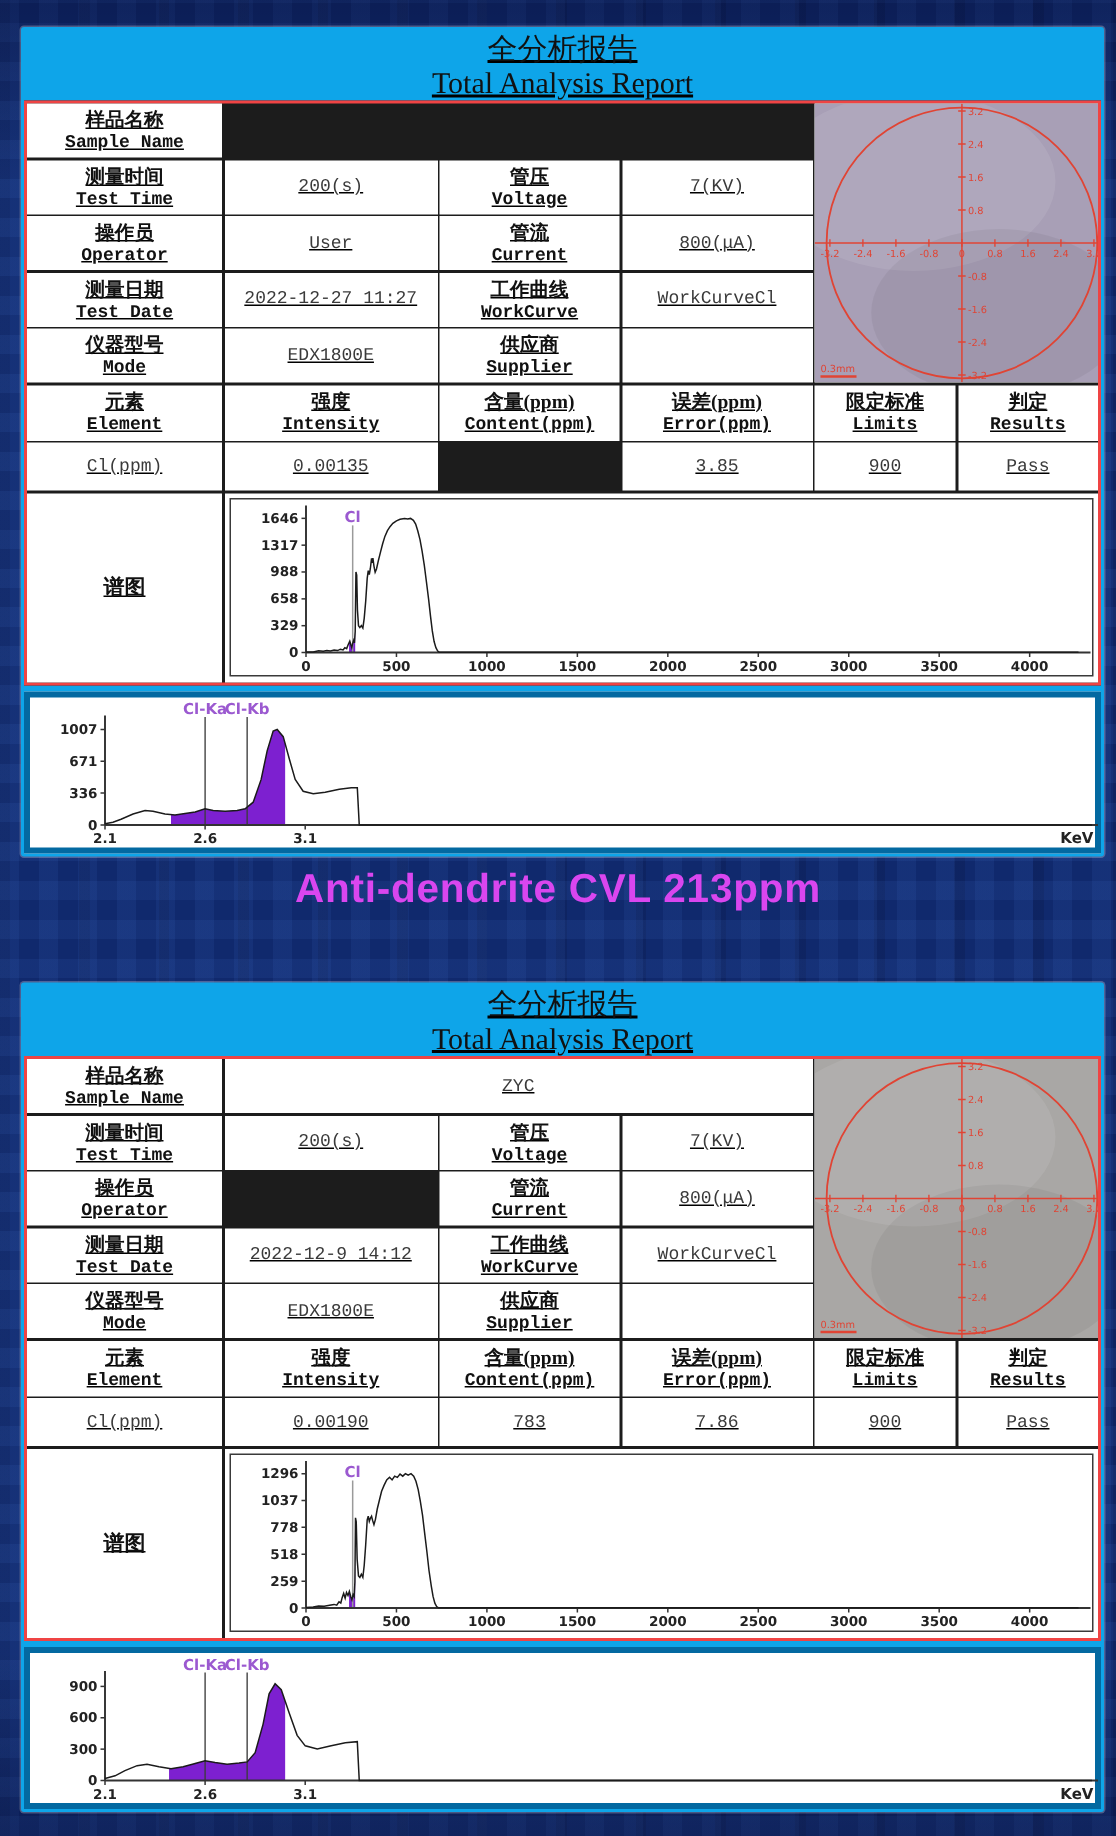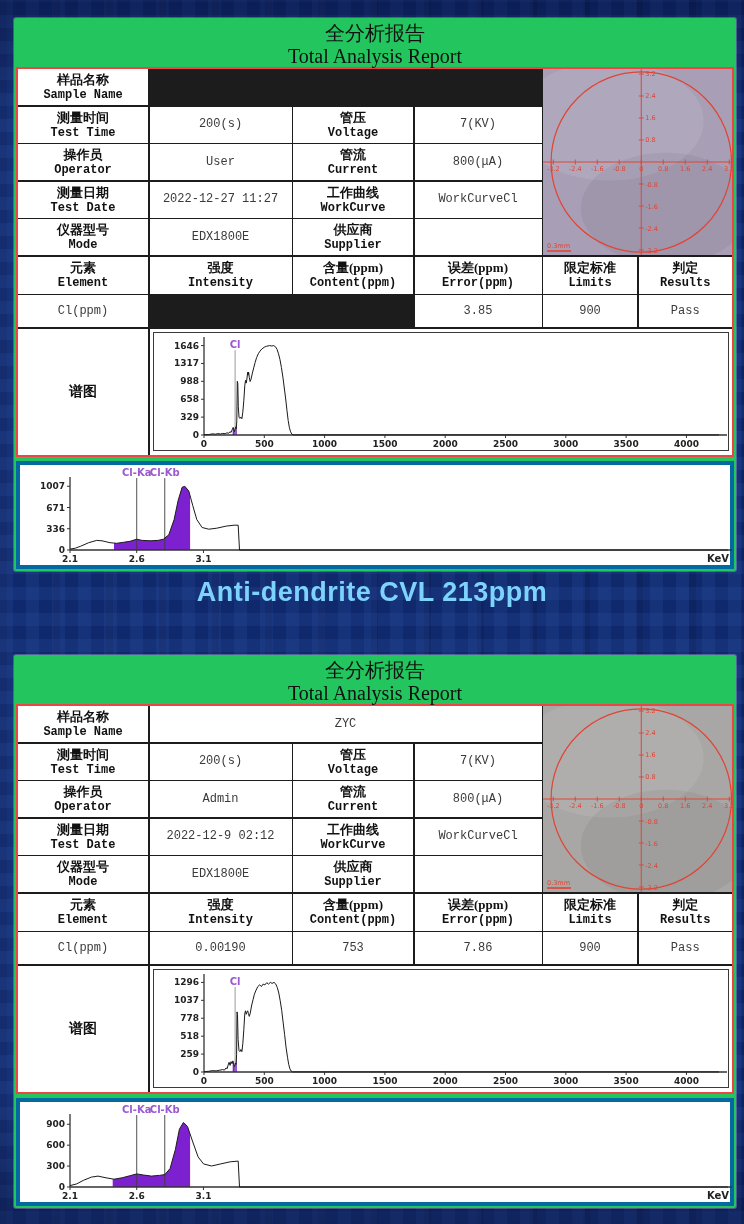--- a/index.html
+++ b/index.html
@@ -10,22 +10,22 @@
   }
   .bg-pattern{
     position:absolute;inset:0;z-index:0;
     background-image:
       linear-gradient(180deg, rgba(0,0,25,.28), rgba(0,0,25,0) 10%, rgba(0,0,25,0) 90%, rgba(0,0,25,.28)),
       repeating-linear-gradient(90deg, rgba(72,122,216,.10) 0 13px, rgba(0,0,0,0) 13px 26px),
       repeating-linear-gradient(0deg, rgba(72,122,216,.10) 0 13px, rgba(0,0,0,0) 13px 26px),
       repeating-linear-gradient(90deg, rgba(8,18,58,.22) 0 7px, rgba(0,0,0,0) 7px 53px);
   }
   .panel{
-    position:absolute;left:14px;width:722px;background:#22c55e;z-index:2;
-    border-radius:2px;box-shadow:0 0 0 1px rgba(255,255,255,.25);
+    position:absolute;left:14px;width:722px;background:#0ea5e9;z-index:2;
+    border-radius:2px;box-shadow:0 0 0 1px rgba(255,255,255,.25);text-decoration:underline;
   }
   #panel1{top:18px;}
   #panel2{top:655px;}
   .r-title{height:46px;padding-top:3px;text-align:center;color:#111;}
   .t-zh{font:20px/24px "Liberation Serif","DejaVu Serif",serif;}
   .t-en{font:20px/23px "Liberation Serif","DejaVu Serif",serif;}
   .r-grid{
     display:grid;margin:0 2px;
     grid-template-columns:130px 142px 120px 127px 94px 1fr;
     grid-template-rows:36px 36px 36px 36px 36px 37px 32px 126px;
@@ -39,21 +39,21 @@
   .gc2-5{grid-column:2/5}.gc5-7{grid-column:5/7}.gc2-7{grid-column:2/7}
   .gr1{grid-row:1}.gr2{grid-row:2}.gr3{grid-row:3}.gr4{grid-row:4}.gr5{grid-row:5}
   .gr6{grid-row:6}.gr7{grid-row:7}.gr8{grid-row:8}.gr1-6{grid-row:1/6}
   .img-cell{padding:0;display:block;}
   .spec-cell{display:block;}
   .chart-box{margin:3px;height:117px;border:1.5px solid #3a3a3a;background:#fff;}
   .spec-lab{font:bold 14px "Liberation Serif","DejaVu Serif",serif;}
   .strip{margin:4px 2px 2px 2px;height:100px;border:4px solid #0369a1;background:#fff;}
   .caption{
     position:absolute;left:0;top:574px;width:744px;text-align:center;z-index:2;
-    color:#7dd3fc;font:bold 27px/36px "Liberation Sans","DejaVu Sans",sans-serif;letter-spacing:.5px;
+    color:#d946ef;font:bold 27px/36px "Liberation Sans","DejaVu Sans",sans-serif;letter-spacing:.5px;
   }
   svg text.tick{font:bold 9px "DejaVu Sans",sans-serif;fill:#222;}
   svg text.unit{font:bold 10px "DejaVu Sans",sans-serif;fill:#222;}
   svg text.pur{font:bold 10px "DejaVu Sans",sans-serif;}
   svg text.imglab{font:6.5px "DejaVu Sans",sans-serif;}
 </style>
 </head>
 <body>
 
 <div class="bg-pattern"></div>
@@ -176,20 +176,21 @@
     <div class="cell gc5 gr6">
       <div class="zh">限定标准</div>
       <div class="en">Limits</div>
     </div>
     <div class="cell gc6 gr6">
       <div class="zh">判定</div>
       <div class="en">Results</div>
     </div>
 
     <div class="cell val gc1 gr7">Cl(ppm)</div>
+    <div class="cell val gc2 gr7">0.00135</div>
     <div class="cell val gc4 gr7">3.85</div>
     <div class="cell val gc5 gr7">900</div>
     <div class="cell val gc6 gr7">Pass</div>
 
     <div class="cell gc1 gr8">
       <div class="spec-lab">谱图</div>
     </div>
     <div class="cell spec-cell gc2-7 gr8">
       <div class="chart-box"><svg width="575" height="117">
             <path d="M78.7 102.0 L78.7 95.5 L79.2 94.4 L79.9 96.8 L80.5 98.6 L81.1 95.9 L81.8 93.8 L82.3 95.6 L82.8 87.9 L82.8 102.0 Z" fill="#7d20d0" stroke="none"></path>
@@ -324,32 +325,31 @@
     <div class="cell gc3 gr2">
       <div class="zh">管压</div>
       <div class="en">Voltage</div>
     </div>
     <div class="cell val gc4 gr2">7(KV)</div>
 
     <div class="cell gc1 gr3">
       <div class="zh">操作员</div>
       <div class="en">Operator</div>
     </div>
-    <div class="cell val gc2 gr3">Admin</div>
     <div class="cell gc3 gr3">
       <div class="zh">管流</div>
       <div class="en">Current</div>
     </div>
     <div class="cell val gc4 gr3">800(μA)</div>
 
     <div class="cell gc1 gr4">
       <div class="zh">测量日期</div>
       <div class="en">Test Date</div>
     </div>
-    <div class="cell val gc2 gr4">2022-12-9 02:12</div>
+    <div class="cell val gc2 gr4">2022-12-9 14:12</div>
     <div class="cell gc3 gr4">
       <div class="zh">工作曲线</div>
       <div class="en">WorkCurve</div>
     </div>
     <div class="cell val gc4 gr4">WorkCurveCl</div>
 
     <div class="cell gc1 gr5">
       <div class="zh">仪器型号</div>
       <div class="en">Mode</div>
     </div>
@@ -380,21 +380,21 @@
       <div class="zh">限定标准</div>
       <div class="en">Limits</div>
     </div>
     <div class="cell gc6 gr6">
       <div class="zh">判定</div>
       <div class="en">Results</div>
     </div>
 
     <div class="cell val gc1 gr7">Cl(ppm)</div>
     <div class="cell val gc2 gr7">0.00190</div>
-    <div class="cell val gc3 gr7">753</div>
+    <div class="cell val gc3 gr7">783</div>
     <div class="cell val gc4 gr7">7.86</div>
     <div class="cell val gc5 gr7">900</div>
     <div class="cell val gc6 gr7">Pass</div>
 
     <div class="cell gc1 gr8">
       <div class="spec-lab">谱图</div>
     </div>
     <div class="cell spec-cell gc2-7 gr8">
       <div class="chart-box"><svg width="575" height="117">
             <path d="M78.7 102.0 L78.7 91.6 L78.9 90.9 L79.9 94.7 L80.6 96.5 L81.4 93.0 L82.1 94.3 L82.6 84.7 L82.8 63.3 L82.8 102.0 Z" fill="#7d20d0" stroke="none"></path>

